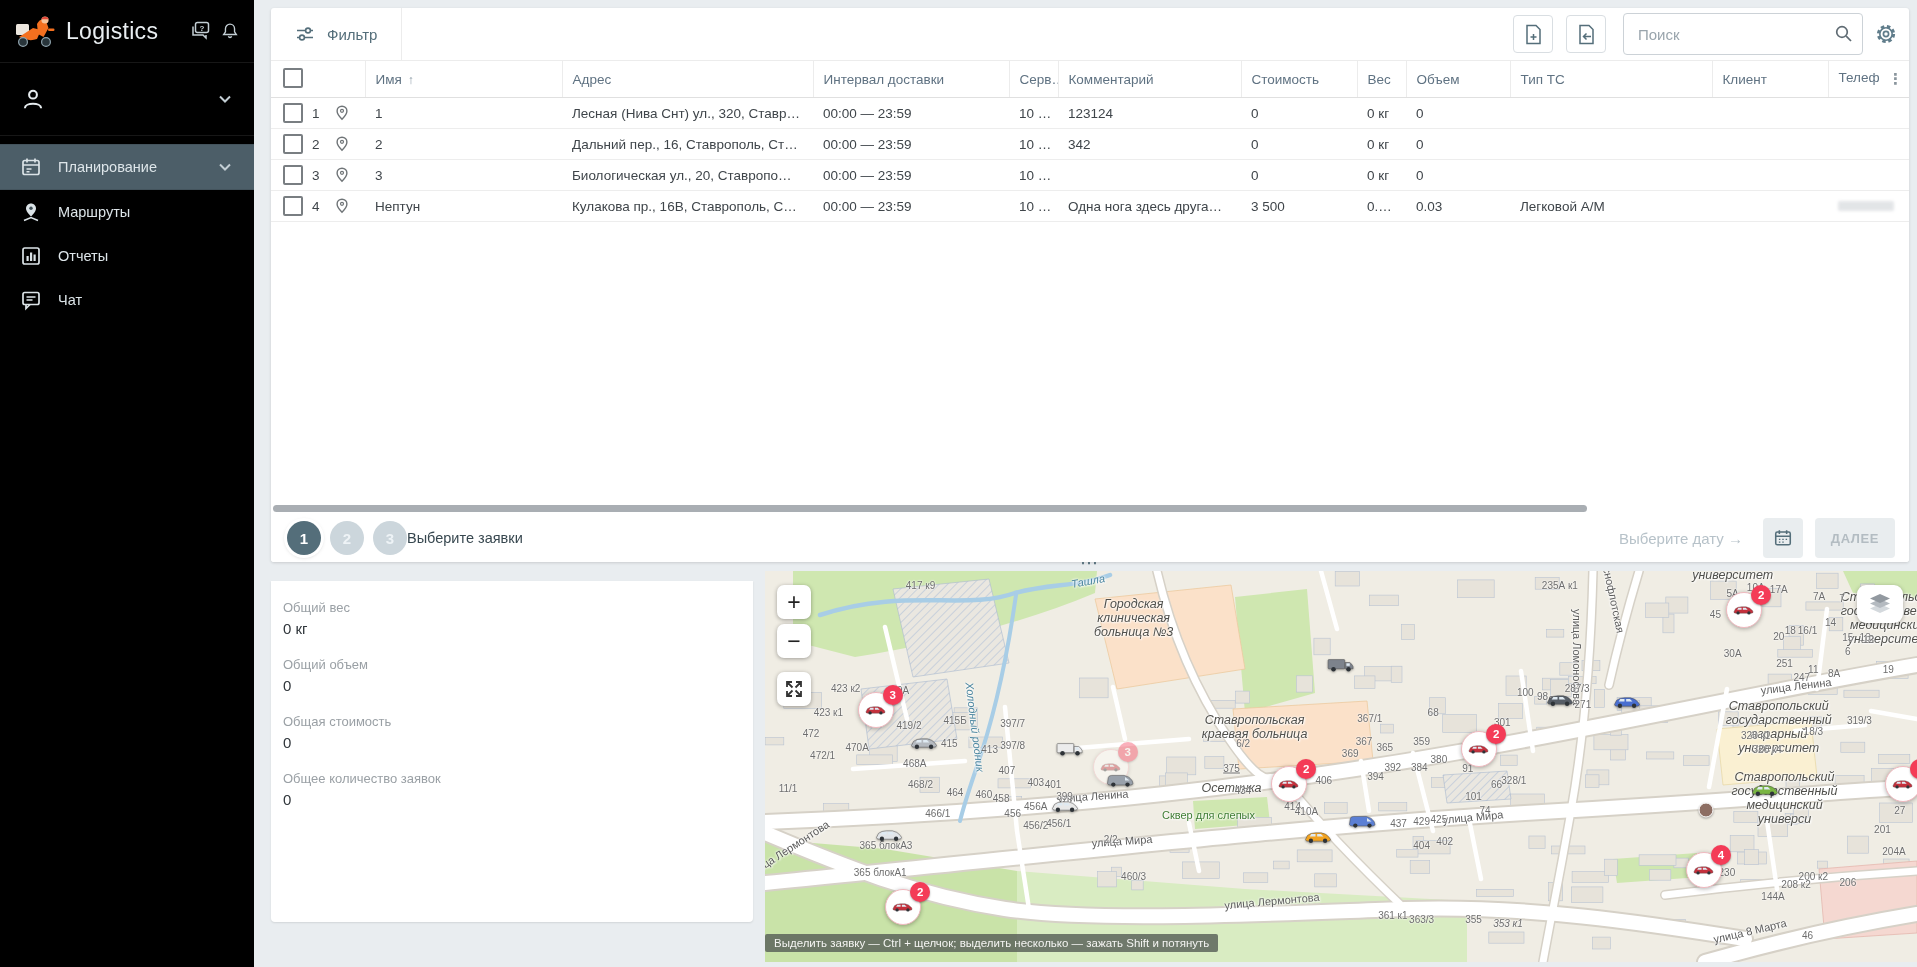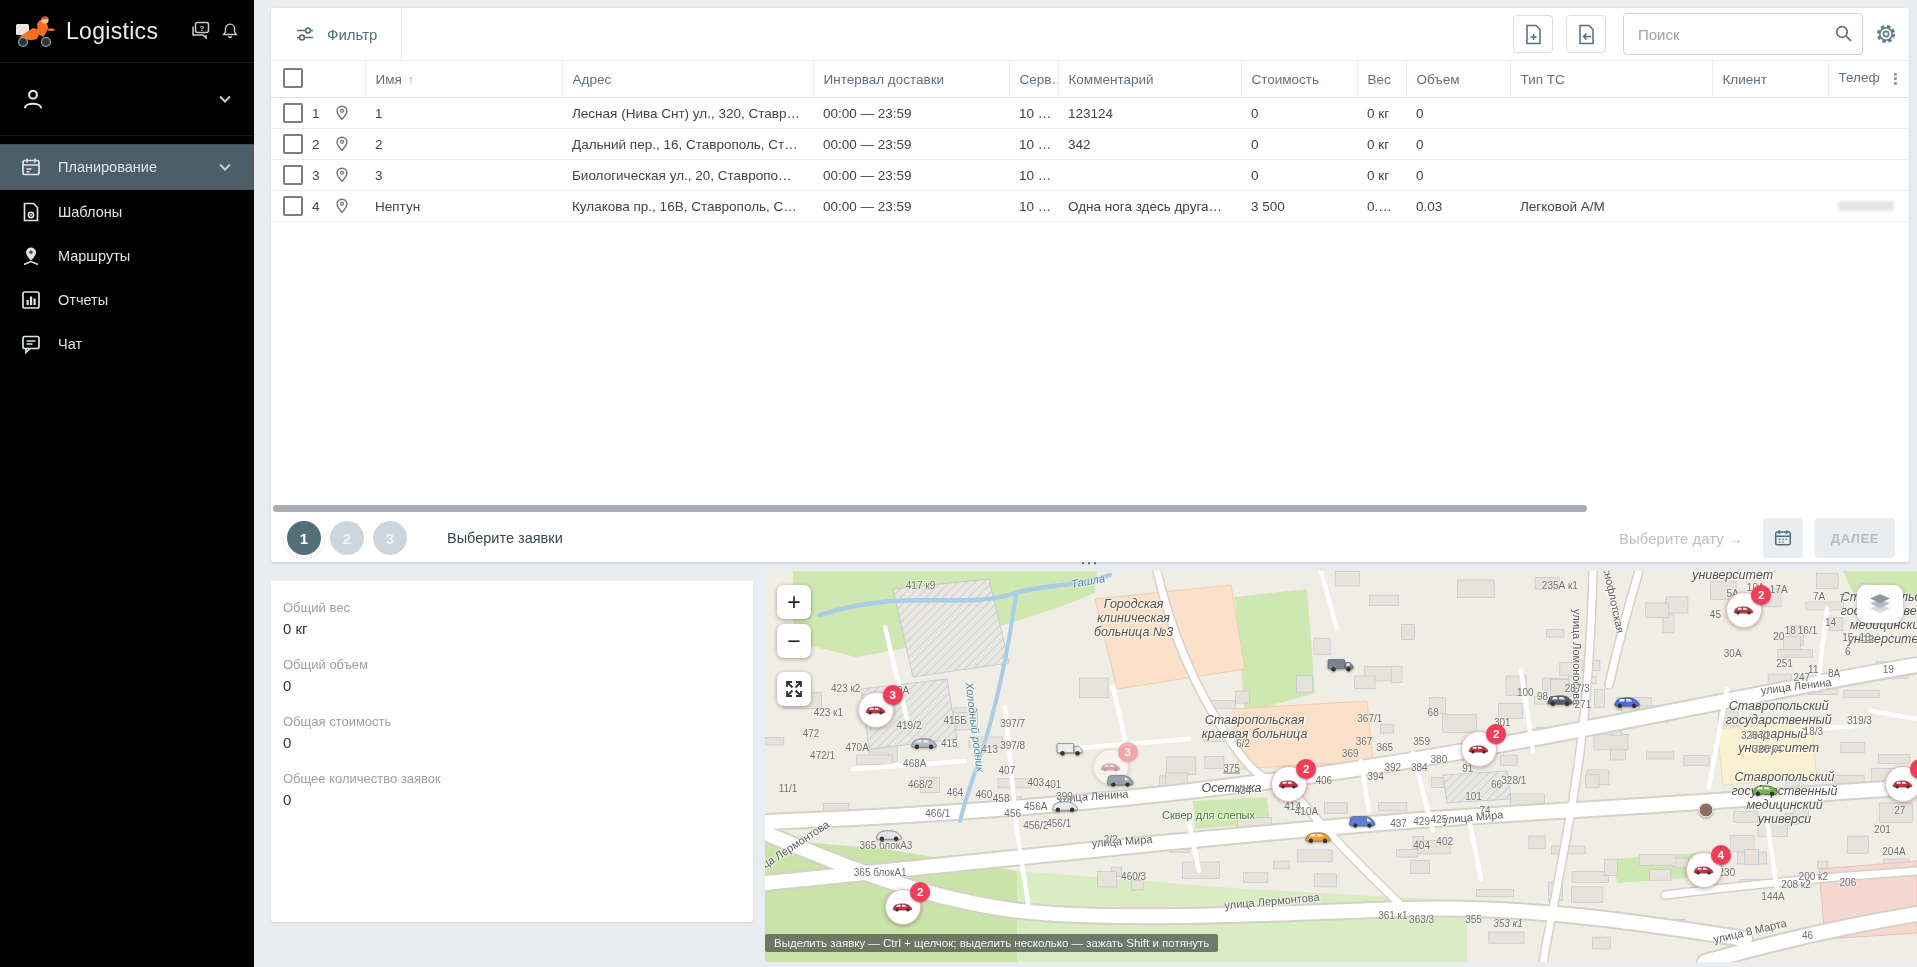--- a/index.html
+++ b/index.html
@@ -49,21 +49,21 @@
   .redact{display:inline-block;width:56px;height:10px;background:#c7ccd1;opacity:.5;border-radius:2px;filter:blur(1.5px);}
 
   .hscroll{position:absolute;left:2px;top:497px;width:1314px;height:7px;background:#a9aeb3;border-radius:4px;}
 
   
   .stepper{position:absolute;left:0;top:506px;width:100%;height:48px;display:flex;align-items:center;background:#fff;border-radius:0 0 3px 3px;}
   .step{width:34px;height:34px;border-radius:50%;background:#ccd6dc;color:#eef3f6;font-size:15px;font-weight:bold;
         display:flex;align-items:center;justify-content:center;margin-left:9px;}
   .step:first-child{margin-left:16px;}
   .step.active{background:#546e7a;color:#fff;box-shadow:0 0 0 3px #fff,0 1px 5px rgba(0,0,0,.4);}
-  .step-label{margin-left:40px;font-size:14.5px;color:#37474f;}
+  .step-label{font-size:14.5px;color:#37474f;}
   .date-ph{margin-left:auto;color:#b7c2c9;font-size:15px;}
   .cal-btn{width:40px;height:40px;background:#e9edef;border-radius:4px;margin:0 12px 0 20px;display:flex;align-items:center;justify-content:center;}
   .next-btn{width:80px;height:40px;background:#e9edef;border-radius:4px;color:#b3bcc2;font-size:13px;font-weight:bold;letter-spacing:.6px;margin-right:14px;}
 
   .drag-handle{position:absolute;left:1072px;top:556px;width:36px;text-align:center;color:#546e7a;font-size:18px;line-height:14px;letter-spacing:2px;cursor:row-resize;}
 
   
   .panel{position:absolute;left:271px;top:581px;width:482px;height:371px;}
   .panel-head{height:30px;background:#7b8f9c;border-radius:4px 4px 0 0;display:flex;align-items:center;padding:0 12px;gap:10px;color:#fff;font-size:13.5px;font-weight:bold;}
   .panel-body{background:#fff;height:341px;border-radius:0 0 4px 4px;box-shadow:0 1px 2px rgba(0,0,0,.10);padding-top:8px;box-sizing:border-box;}
@@ -138,28 +138,20 @@
     <div class="item active">
       <svg class="sb-icon" width="22" height="22" viewBox="0 0 22 22">
         <rect x="3" y="4.5" width="16" height="14" rx="1.8" fill="none" stroke="#dbe3e7" stroke-width="1.7"></rect>
         <path d="M7,2.5 v4 M15,2.5 v4 M3,9 h16" stroke="#dbe3e7" stroke-width="1.7" fill="none"></path>
         <path d="M6.5,13 h5 M6.5,15.8 h3" stroke="#dbe3e7" stroke-width="1.5"></path>
       </svg>
       <span>Планирование</span>
       <svg class="chev" width="18" height="18" viewBox="0 0 18 18">
         <path d="M4,6.5 L9,11.5 L14,6.5" fill="none" stroke="#c3ced4" stroke-width="2"></path>
       </svg>
-    </div>
-    <div class="item">
-      <svg class="sb-icon" width="22" height="22" viewBox="0 0 22 22">
-        <path d="M4.5,2.5 h9 l4,4 v13 h-13 Z" fill="none" stroke="#dbe3e7" stroke-width="1.7"></path>
-        <circle cx="11" cy="14" r="2.6" fill="none" stroke="#dbe3e7" stroke-width="1.6"></circle>
-        <circle cx="11" cy="14" r="0.9" fill="#dbe3e7"></circle>
-      </svg>
-      <span>Шаблоны</span>
     </div>
     <div class="item">
       <svg class="sb-icon" width="22" height="22" viewBox="0 0 22 22">
         <path d="M11,2.5 c2.8,0 5,2.2 5,5 c0,3.4 -5,8 -5,8 s-5,-4.6 -5,-8 c0,-2.8 2.2,-5 5,-5 Z" fill="#dbe3e7"></path>
         <circle cx="11" cy="7.3" r="1.7" fill="#3f4f57"></circle>
         <path d="M4,19.5 l7,-3 l7,3" fill="none" stroke="#dbe3e7" stroke-width="1.6"></path>
       </svg>
       <span>Маршруты</span>
     </div>
     <div class="item">

